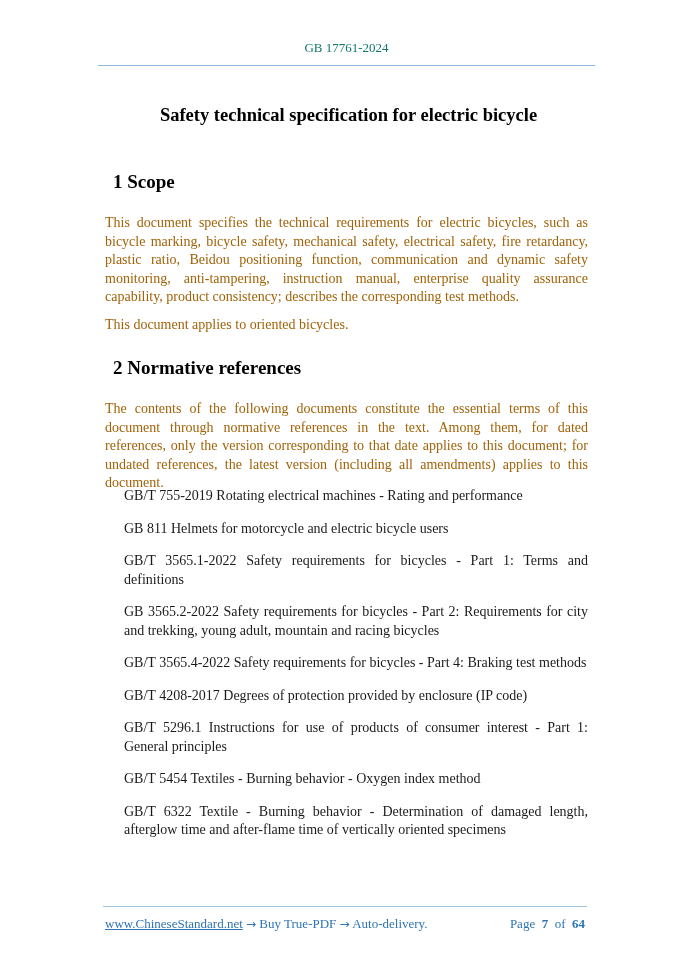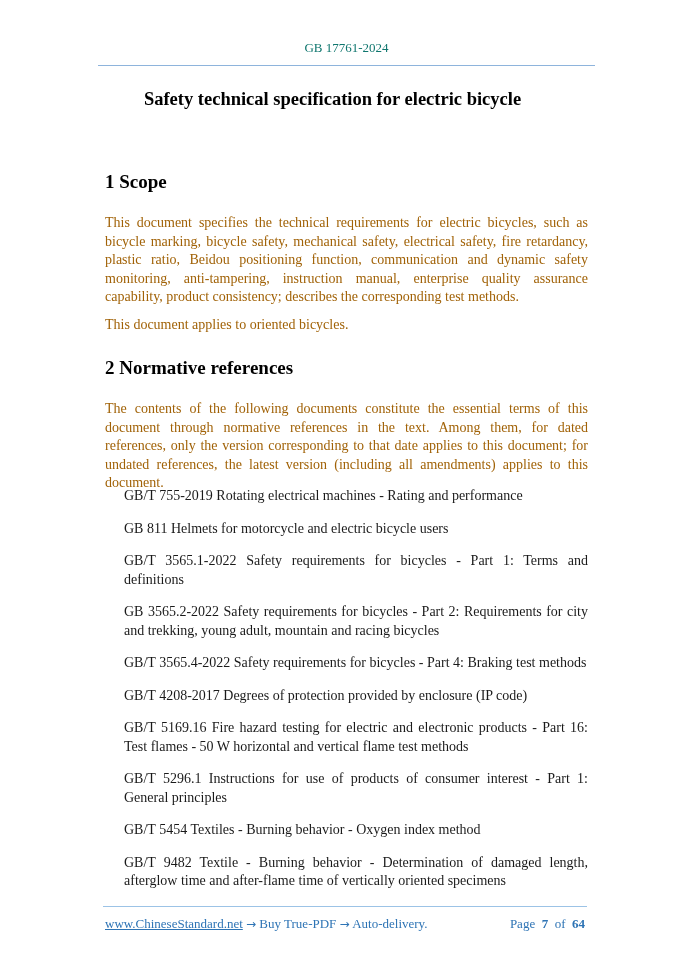--- a/index.html
+++ b/index.html
@@ -41,31 +41,31 @@
     }
     .doc-title {
       position: absolute;
       left: 0;
       width: 665px;
       top: 89px;
       text-align: center;
       font-size: 18.5px;
       font-weight: bold;
       color: #000;
-      margin: 0;
+      margin: 16px;
     }
     .content {
       position: absolute;
       left: 105px;
       width: 483px;
       top: 0;
     }
     .section-heading {
       position: absolute;
-      left: 0;
+      left: 8px;
       font-size: 19px;
       font-weight: bold;
       margin: 0;
       color: #000;
       white-space: nowrap;
     }
     .para {
       position: absolute;
       left: 0;
       width: 483px;
@@ -145,24 +145,23 @@
 
     <p class="para" style="top:400px;">The contents of the following documents constitute the essential terms of this document through normative references in the text. Among them, for dated references, only the version corresponding to that date applies to this document; for undated references, the latest version (including all amendments) applies to this document.</p>
 
     <ul class="ref-list" style="top:487px;">
       <li class="ref-item">GB/T 755-2019 Rotating electrical machines - Rating and performance</li>
       <li class="ref-item">GB 811 Helmets for motorcycle and electric bicycle users</li>
       <li class="ref-item">GB/T 3565.1-2022 Safety requirements for bicycles - Part 1: Terms and definitions</li>
       <li class="ref-item">GB 3565.2-2022 Safety requirements for bicycles - Part 2: Requirements for city and trekking, young adult, mountain and racing bicycles</li>
       <li class="ref-item">GB/T 3565.4-2022 Safety requirements for bicycles - Part 4: Braking test methods</li>
       <li class="ref-item">GB/T 4208-2017 Degrees of protection provided by enclosure (IP code)</li>
-      <li class="ref-item">GB/T 5169.16 Fire hazard testing for electric and electronic products - Part 16: Test flames - 50 W horizontal and vertical flame test methods</li>
       <li class="ref-item">GB/T 5296.1 Instructions for use of products of consumer interest - Part 1: General principles</li>
       <li class="ref-item">GB/T 5454 Textiles - Burning behavior - Oxygen index method</li>
-      <li class="ref-item">GB/T 9482 Textile - Burning behavior - Determination of damaged length, afterglow time and after-flame time of vertically oriented specimens</li>
+      <li class="ref-item">GB/T 6322 Textile - Burning behavior - Determination of damaged length, afterglow time and after-flame time of vertically oriented specimens</li>
     </ul>
   </div>
 
   <div class="footer-rule"></div>
 
   <div class="footer">
     <a class="link">www.ChineseStandard.net</a>
      <span class="arrow">→</span>
      <span>Buy True-PDF</span>
      <span class="arrow">→</span>

